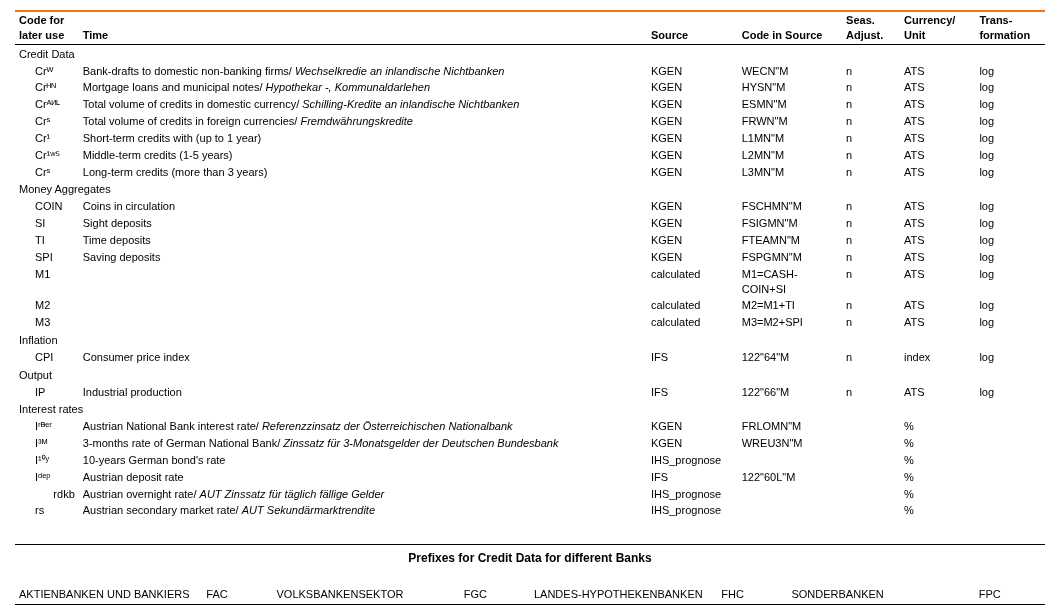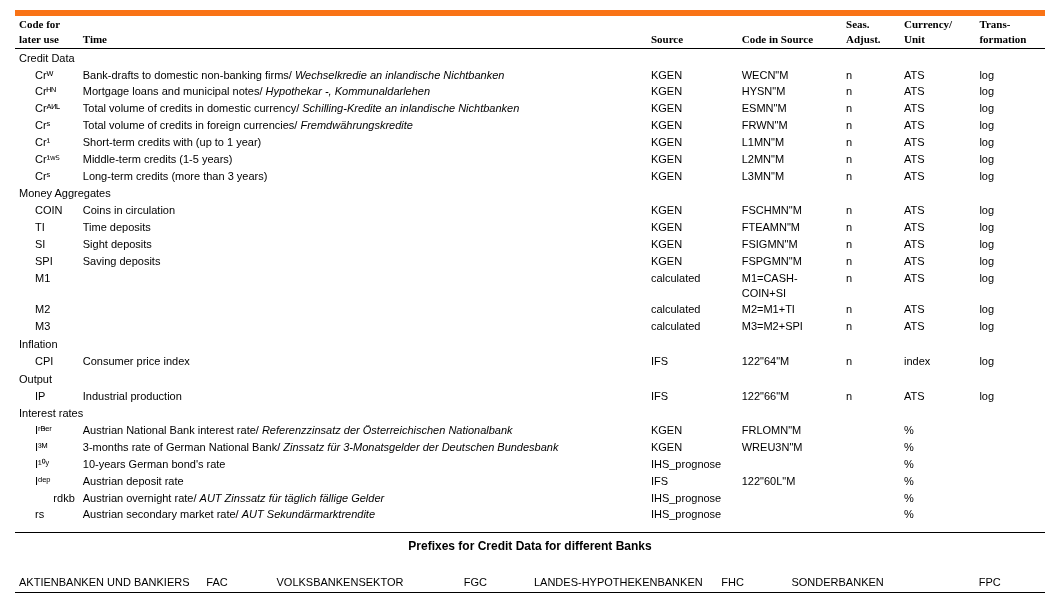--- a/index.html
+++ b/index.html
@@ -22,23 +22,22 @@
       text-align: left;
       line-height: 1.35;
     }
     th {
       font-weight: bold;
       border-bottom: 1px solid #000;
       border-top: 1px solid #000;
       vertical-align: bottom;
     }
     .header-row th {
-      border-top: 6px solid #f97316;
+      border-top: 2px solid #f97316;
       border-bottom: 1px solid #000;
-      font-family: Liberation Serif, serif;
     }
     .section-header td {
       font-weight: normal;
       padding-top: 2px;
     }
     .col-code { width: 55px; }
     .col-name { width: 490px; }
     .col-source { width: 75px; }
     .col-codesource { width: 90px; }
     .col-seas { width: 50px; }
@@ -50,21 +49,21 @@
       border-collapse: collapse;
     }
     .bottom-table td {
       padding: 2px 4px;
       font-size: 11px;
     }
     .bottom-table-title {
       text-align: center;
       font-weight: bold;
       font-size: 12px;
-      margin-top: 9px;
+      margin-top: 25px;
       margin-bottom: 4px;
       border-top: 1px solid #000;
       padding-top: 6px;
     }
     .bottom-section {
       border-bottom: 1px solid #000;
     }
   </style>
 </head>
 <body>
@@ -154,33 +153,33 @@
       <tr>
         <td style="padding-left: 20px;">COIN</td>
         <td>Coins in circulation</td>
         <td>KGEN</td>
         <td>FSCHMN"M</td>
         <td>n</td>
         <td>ATS</td>
         <td>log</td>
       </tr>
       <tr>
+        <td style="padding-left: 20px;">SI</td>
+        <td>Sight deposits</td>
+        <td>KGEN</td>
+        <td>FSIGMN"M</td>
+        <td>n</td>
+        <td>ATS</td>
+        <td>log</td>
+      </tr>
+      <tr>
         <td style="padding-left: 20px;">TI</td>
         <td>Time deposits</td>
         <td>KGEN</td>
         <td>FTEAMN"M</td>
-        <td>n</td>
-        <td>ATS</td>
-        <td>log</td>
-      </tr>
-      <tr>
-        <td style="padding-left: 20px;">SI</td>
-        <td>Sight deposits</td>
-        <td>KGEN</td>
-        <td>FSIGMN"M</td>
         <td>n</td>
         <td>ATS</td>
         <td>log</td>
       </tr>
       <tr>
         <td style="padding-left: 20px;">SPI</td>
         <td>Saving deposits</td>
         <td>KGEN</td>
         <td>FSPGMN"M</td>
         <td>n</td>

